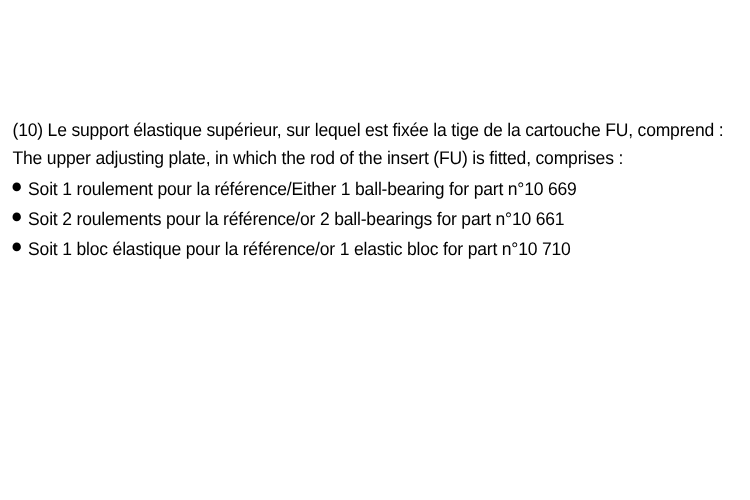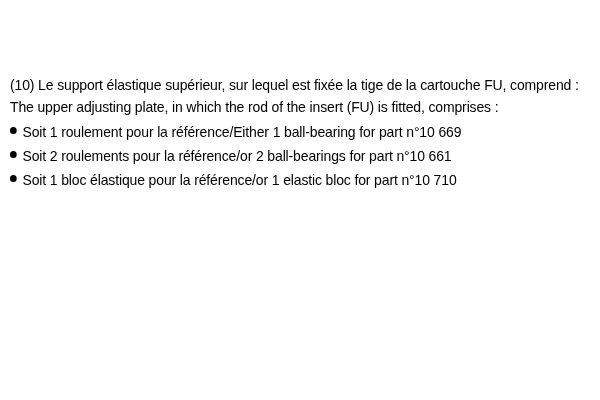--- a/index.html
+++ b/index.html
@@ -15,21 +15,21 @@
   }
   .page {
     position: relative;
     width: 600px;
     height: 400px;
     background: #ffffff;
   }
   .text-block {
     position: absolute;
     left: 10px;
-    top: 74px;
+    top: 94px;
     width: 582px;
   }
   .line {
     color: #000000;
     font-family: "Liberation Sans", sans-serif;
     font-size: 14.6px;
     line-height: 22px;
     letter-spacing: -0.15px;
     white-space: nowrap;
     transform: scaleX(0.96);

